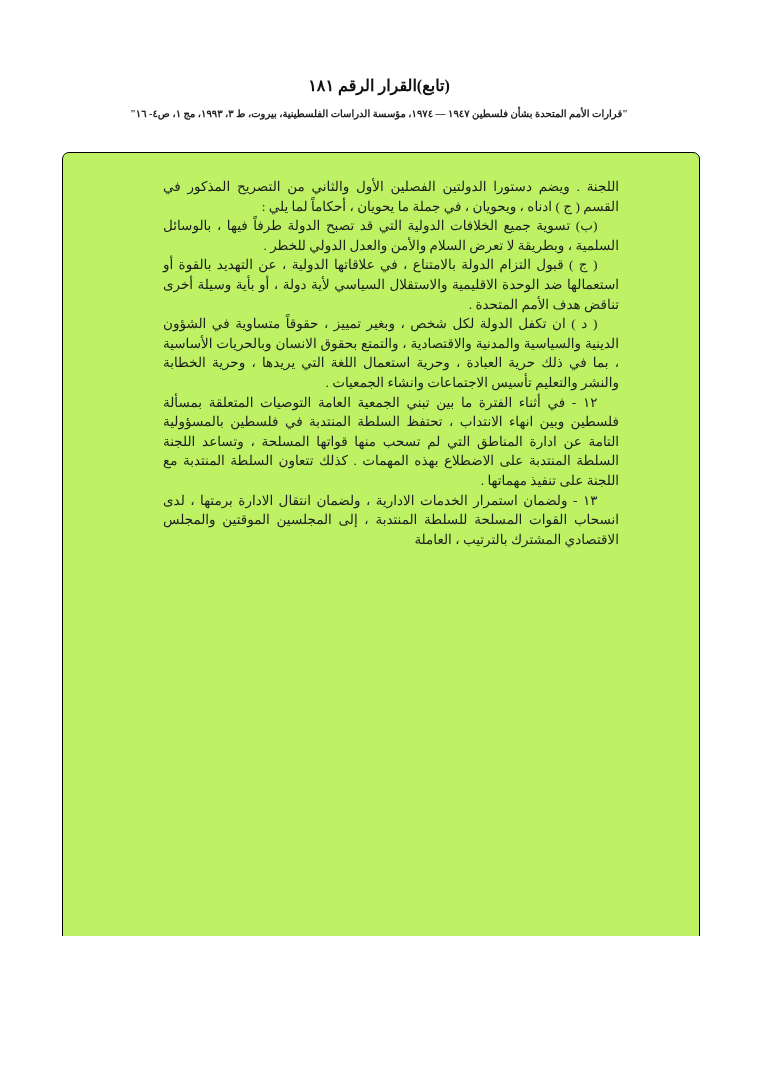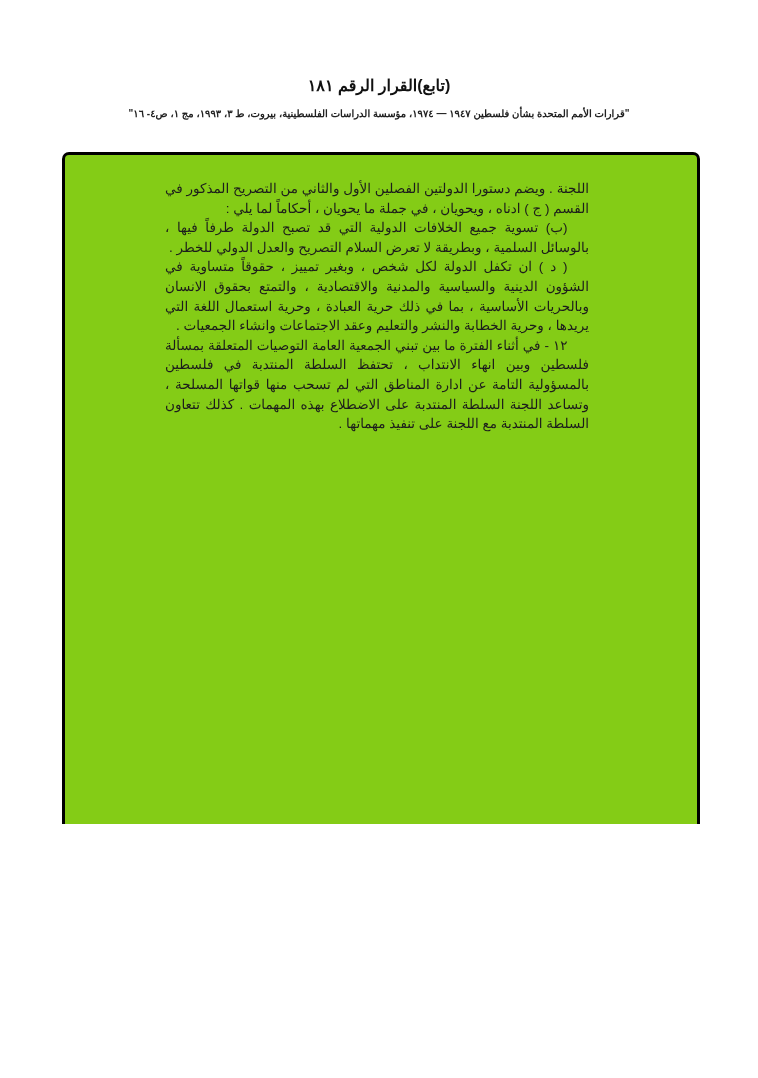--- a/index.html
+++ b/index.html
@@ -3,23 +3,23 @@
 <meta charset="utf-8">
 <style>
   html, body {
     margin: 0;
     padding: 0;
     background: #ffffff;
   }
   .page {
     position: relative;
     width: 758px;
-    height: 824px;
+    height: 936px;
     background: #ffffff;
-    font-family: Liberation Sans, sans-serif;
+    font-family: Liberation Serif, serif;
     overflow: hidden;
   }
   .doc-title {
     position: absolute;
     top: 76px;
     left: 0;
     width: 100%;
     text-align: center;
     direction: rtl;
     font-size: 16px;
@@ -38,24 +38,24 @@
     font-weight: bold;
     color: #222;
   }
   .highlight-box {
     position: absolute;
     left: 62px;
     top: 152px;
     width: 638px;
     height: 814px;
     box-sizing: border-box;
-    border: 3px solid #000000;
+    border: 1px solid #000000;
     border-radius: 7px;
-    padding: 24px 108px 20px 100px;
-    background: #84cc16;
+    padding: 24px 80px 20px 100px;
+    background: #bef264;
   }
   .text-body {
     direction: rtl;
     unicode-bidi: embed;
     text-align: justify;
     font-size: 13.5px;
     line-height: 19.6px;
     color: #1c1c1c;
   }
   .text-body p {
@@ -82,21 +82,23 @@
 
 <div class="page">
 
   <div class="doc-title">(تابع)القرار الرقم ١٨١</div>
 
   <div class="doc-citation">"قرارات الأمم المتحدة بشأن فلسطين ١٩٤٧ — ١٩٧٤، مؤسسة الدراسات الفلسطينية، بيروت، ط ٣، ١٩٩٣، مج ١، ص٤- ١٦"</div>
 
   <div class="highlight-box">
     <div class="text-body">
         <p>اللجنة . ويضم دستورا الدولتين الفصلين الأول والثاني من التصريح المذكور في القسم ( ج ) ادناه ، ويحويان ، في جملة ما يحويان ، أحكاماً لما يلي :</p>
-        <p>(ب) تسوية جميع الخلافات الدولية التي قد تصبح الدولة طرفاً فيها ، بالوسائل السلمية ، وبطريقة لا تعرض السلام التصريح والعدل الدولي للخطر .</p>
-        <p>( د ) ان تكفل الدولة لكل شخص ، وبغير تمييز ، حقوقاً متساوية في الشؤون الدينية والسياسية والمدنية والاقتصادية ، والتمتع بحقوق الانسان وبالحريات الأساسية ، بما في ذلك حرية العبادة ، وحرية استعمال اللغة التي يريدها ، وحرية الخطابة والنشر والتعليم وعقد الاجتماعات وانشاء الجمعيات .</p>
+        <p>(ب) تسوية جميع الخلافات الدولية التي قد تصبح الدولة طرفاً فيها ، بالوسائل السلمية ، وبطريقة لا تعرض السلام والأمن والعدل الدولي للخطر .</p>
+        <p>( ج ) قبول التزام الدولة بالامتناع ، في علاقاتها الدولية ، عن التهديد بالقوة أو استعمالها ضد الوحدة الاقليمية والاستقلال السياسي لأية دولة ، أو بأية وسيلة أخرى تناقض هدف الأمم المتحدة .</p>
+        <p>( د ) ان تكفل الدولة لكل شخص ، وبغير تمييز ، حقوقاً متساوية في الشؤون الدينية والسياسية والمدنية والاقتصادية ، والتمتع بحقوق الانسان وبالحريات الأساسية ، بما في ذلك حرية العبادة ، وحرية استعمال اللغة التي يريدها ، وحرية الخطابة والنشر والتعليم تأسيس الاجتماعات وانشاء الجمعيات .</p>
         <p>١٢ - في أثناء الفترة ما بين تبني الجمعية العامة التوصيات المتعلقة بمسألة فلسطين وبين انهاء الانتداب ، تحتفظ السلطة المنتدبة في فلسطين بالمسؤولية التامة عن ادارة المناطق التي لم تسحب منها قواتها المسلحة ، وتساعد اللجنة السلطة المنتدبة على الاضطلاع بهذه المهمات . كذلك تتعاون السلطة المنتدبة مع اللجنة على تنفيذ مهماتها .</p>
+        <p>١٣ - ولضمان استمرار الخدمات الادارية ، ولضمان انتقال الادارة برمتها ، لدى انسحاب القوات المسلحة للسلطة المنتدبة ، إلى المجلسين الموقتين والمجلس الاقتصادي المشترك بالترتيب ، العاملة</p>
       </div>
   </div>
 
   <div class="page-number">٦</div>
 
 </div>
 
 </body></html>

